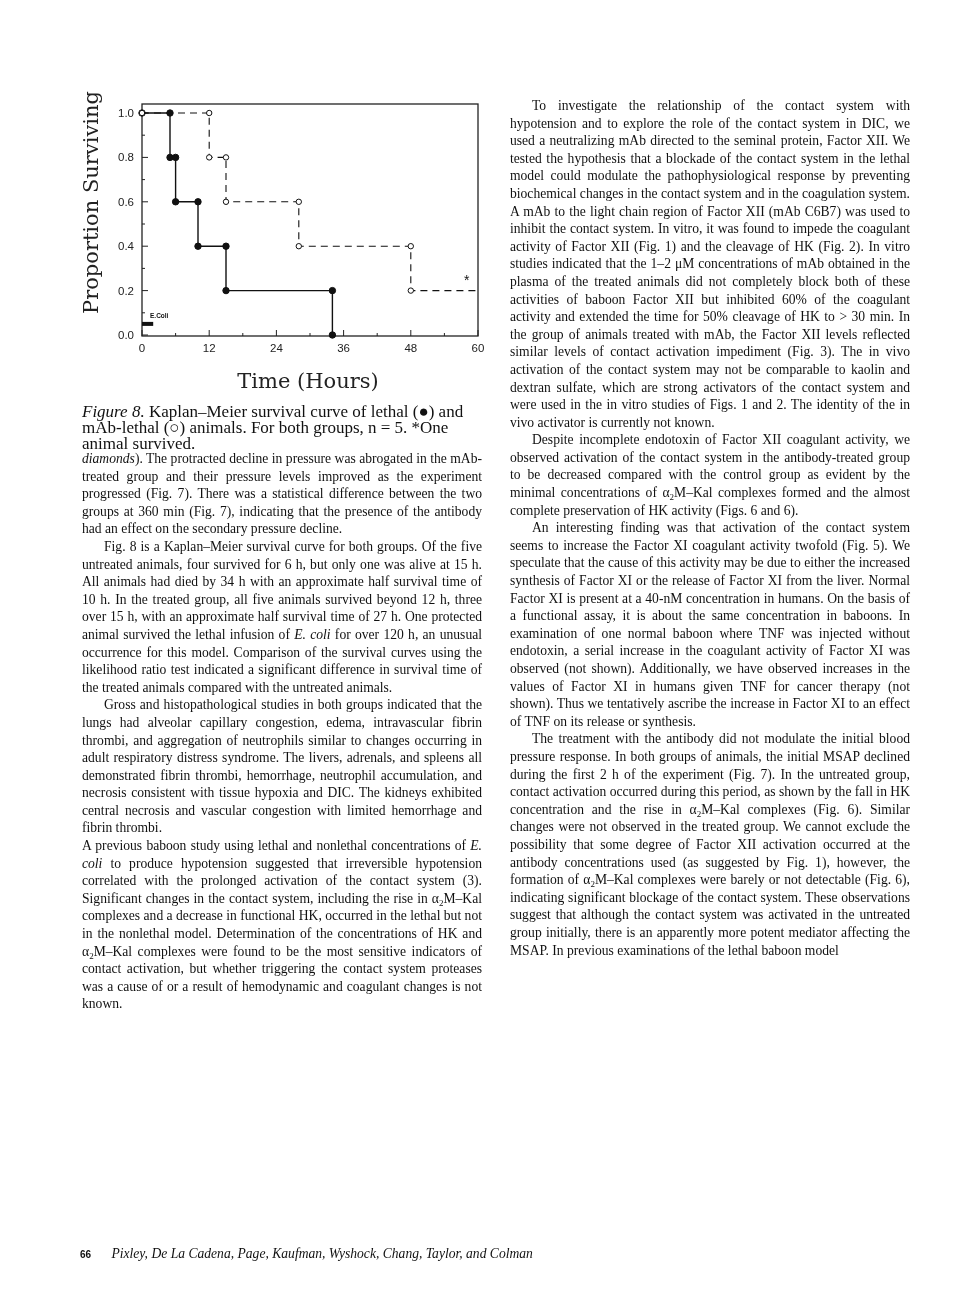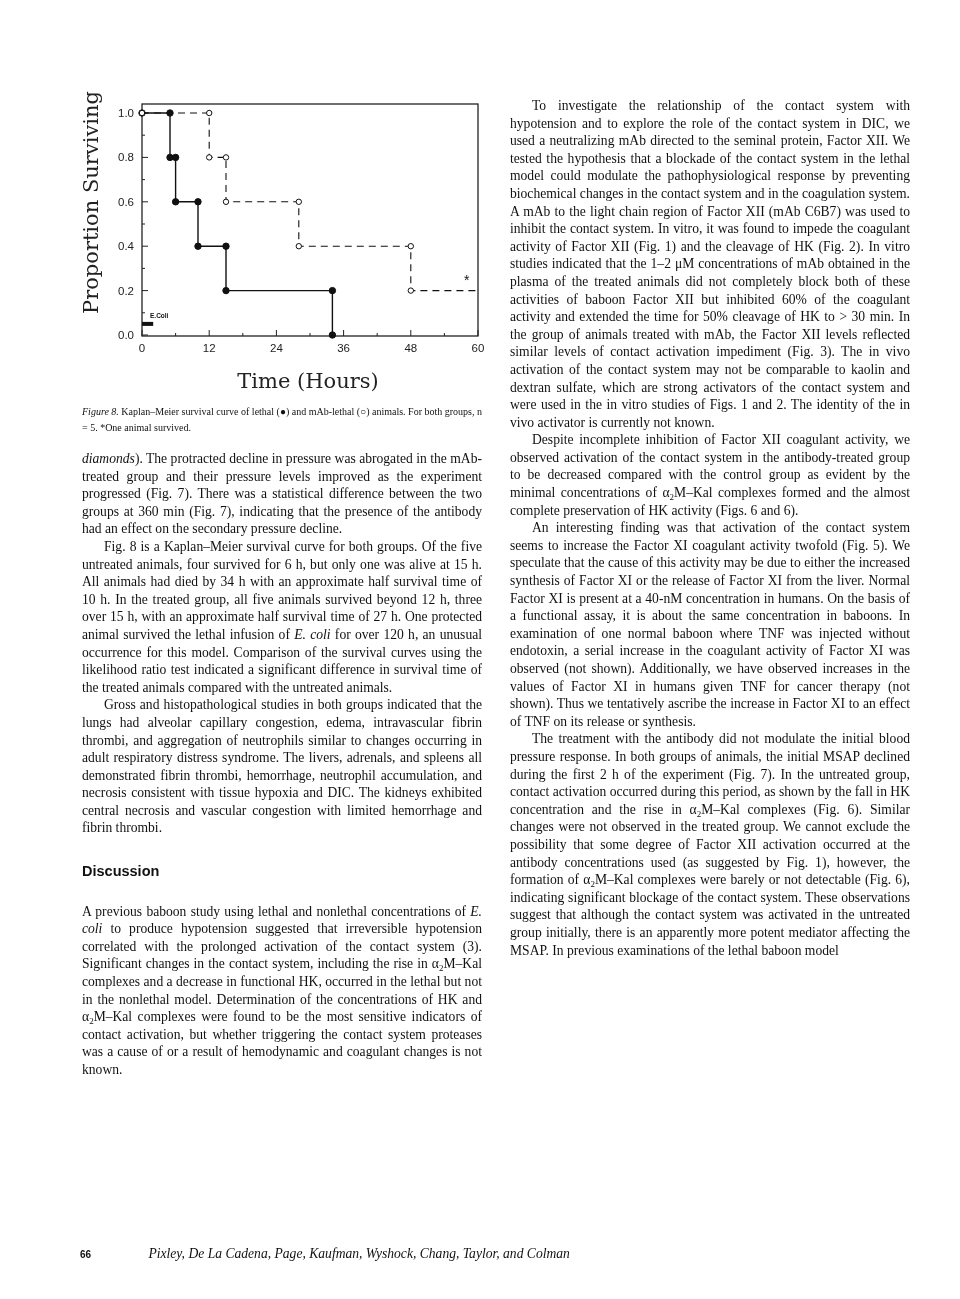--- a/index.html
+++ b/index.html
@@ -16,32 +16,32 @@
   #left-col { left: 82px; top: 450px; }
   #right-col { left: 510px; top: 97px; font-family: Liberation Serif, serif; }
   .heading {
     font-family: "Liberation Sans", "DejaVu Sans", sans-serif;
     font-weight: bold; font-size: 14.5px; margin: 26px 0 22px 0 !important;
     text-align: left;
   }
   #figure { position: absolute; left: 70px; top: 82px; width: 420px; height: 320px; }
   #fig-caption {
     position: absolute; left: 82px; top: 404px; width: 400px;
-    font-size: 10px; line-height: 16px; text-align: left;
+    font-size: 17px; line-height: 16px; text-align: left;
   }
   #fig-caption .fig-label { font-style: italic; }
   #footer {
     position: absolute; left: 80px; top: 1246px; font-size: 13.6px;
     white-space: nowrap;
   }
   #footer .page-num {
     font-family: "Liberation Sans", "DejaVu Sans", sans-serif; font-weight: bold;
     display: inline-block; width: 28px; font-size: 10px;
   }
-  #footer .authors { font-style: italic; margin-left: 37px; }
+  #footer .authors { font-style: italic; }
   i { }
   sub { font-size: 9px; vertical-align: -3px; line-height: 0; }
   svg text { font-family: "Liberation Sans", "DejaVu Sans", sans-serif; }
 </style>
 </head>
 <body>
 
 <div id="figure">
   <svg id="chart-svg" width="420" height="320" viewBox="0 0 420 320" xmlns="http://www.w3.org/2000/svg">
     <text x="0" y="0" font-family="DejaVu Serif, serif" font-size="21" fill="#222" transform="translate(28,232) rotate(-90)" style="font-family:'DejaVu Serif',serif;">Proportion Surviving</text>
@@ -112,27 +112,26 @@
 </div>
 
 <div id="fig-caption">
   <span class="fig-label">Figure 8.</span><span> Kaplan–Meier survival curve of lethal (●) and mAb-lethal (○) animals. For both groups, n = 5. *One animal survived.</span>
 </div>
 
 <div id="left-col" class="col">
   <p><i>diamonds</i><span>). The protracted decline in pressure was abrogated in the mAb-treated group and their pressure levels improved as the experiment progressed (Fig. 7). There was a statistical difference between the two groups at 360 min (Fig. 7), indicating that the presence of the antibody had an effect on the secondary pressure decline.</span></p>
   <p class="indent"><span>Fig. 8 is a Kaplan–Meier survival curve for both groups. Of the five untreated animals, four survived for 6 h, but only one was alive at 15 h. All animals had died by 34 h with an approximate half survival time of 10 h. In the treated group, all five animals survived beyond 12 h, three over 15 h, with an approximate half survival time of 27 h. One protected animal survived the lethal infusion of </span><i>E. coli</i><span> for over 120 h, an unusual occurrence for this model. Comparison of the survival curves using the likelihood ratio test indicated a significant difference in survival time of the treated animals compared with the untreated animals.</span></p>
   <p class="indent">Gross and histopathological studies in both groups indicated that the lungs had alveolar capillary congestion, edema, intravascular fibrin thrombi, and aggregation of neutrophils similar to changes occurring in adult respiratory distress syndrome. The livers, adrenals, and spleens all demonstrated fibrin thrombi, hemorrhage, neutrophil accumulation, and necrosis consistent with tissue hypoxia and DIC. The kidneys exhibited central necrosis and vascular congestion with limited hemorrhage and fibrin thrombi.</p>
-  <p class="heading">Discussion</p>
   <p><span>A previous baboon study using lethal and nonlethal concentrations of </span><i>E. coli</i><span> to produce hypotension suggested that irreversible hypotension correlated with the prolonged activation of the contact system (3). Significant changes in the contact system, including the rise in α</span><sub>2</sub><span>M–Kal complexes and a decrease in functional HK, occurred in the lethal but not in the nonlethal model. Determination of the concentrations of HK and α</span><sub>2</sub><span>M–Kal complexes were found to be the most sensitive indicators of contact activation, but whether triggering the contact system proteases was a cause of or a result of hemodynamic and coagulant changes is not known.</span></p>
 </div>
 
 <div id="right-col" class="col">
   <p class="indent">To investigate the relationship of the contact system with hypotension and to explore the role of the contact system in DIC, we used a neutralizing mAb directed to the seminal protein, Factor XII. We tested the hypothesis that a blockade of the contact system in the lethal model could modulate the pathophysiological response by preventing biochemical changes in the contact system and in the coagulation system. A mAb to the light chain region of Factor XII (mAb C6B7) was used to inhibit the contact system. In vitro, it was found to impede the coagulant activity of Factor XII (Fig. 1) and the cleavage of HK (Fig. 2). In vitro studies indicated that the 1–2 μM concentrations of mAb obtained in the plasma of the treated animals did not completely block both of these activities of baboon Factor XII but inhibited 60% of the coagulant activity and extended the time for 50% cleavage of HK to &gt; 30 min. In the group of animals treated with mAb, the Factor XII levels reflected similar levels of contact activation impediment (Fig. 3). The in vivo activation of the contact system may not be comparable to kaolin and dextran sulfate, which are strong activators of the contact system and were used in the in vitro studies of Figs. 1 and 2. The identity of the in vivo activator is currently not known.</p>
-  <p class="indent"><span>Despite incomplete inhibition of Factor XII coagulant activity, we observed activation of the contact system in the antibody-treated group to be decreased compared with the control group as evident by the minimal concentrations of α</span><sub>2</sub><span>M–Kal complexes formed and the almost complete preservation of HK activity (Figs. 6 and 6).</span></p>
+  <p class="indent"><span>Despite incomplete endotoxin of Factor XII coagulant activity, we observed activation of the contact system in the antibody-treated group to be decreased compared with the control group as evident by the minimal concentrations of α</span><sub>2</sub><span>M–Kal complexes formed and the almost complete preservation of HK activity (Figs. 6 and 6).</span></p>
   <p class="indent">An interesting finding was that activation of the contact system seems to increase the Factor XI coagulant activity twofold (Fig. 5). We speculate that the cause of this activity may be due to either the increased synthesis of Factor XI or the release of Factor XI from the liver. Normal Factor XI is present at a 40-nM concentration in humans. On the basis of a functional assay, it is about the same concentration in baboons. In examination of one normal baboon where TNF was injected without endotoxin, a serial increase in the coagulant activity of Factor XI was observed (not shown). Additionally, we have observed increases in the values of Factor XI in humans given TNF for cancer therapy (not shown). Thus we tentatively ascribe the increase in Factor XI to an effect of TNF on its release or synthesis.</p>
   <p class="indent"><span>The treatment with the antibody did not modulate the initial blood pressure response. In both groups of animals, the initial MSAP declined during the first 2 h of the experiment (Fig. 7). In the untreated group, contact activation occurred during this period, as shown by the fall in HK concentration and the rise in α</span><sub>2</sub><span>M–Kal complexes (Fig. 6). Similar changes were not observed in the treated group. We cannot exclude the possibility that some degree of Factor XII activation occurred at the antibody concentrations used (as suggested by Fig. 1), however, the formation of α</span><sub>2</sub><span>M–Kal complexes were barely or not detectable (Fig. 6), indicating significant blockage of the contact system. These observations suggest that although the contact system was activated in the untreated group initially, there is an apparently more potent mediator affecting the MSAP. In previous examinations of the lethal baboon model</span></p>
 </div>
 
 <div id="footer">
   <span class="page-num">66</span>
   <span class="authors">Pixley, De La Cadena, Page, Kaufman, Wyshock, Chang, Taylor, and Colman</span>
 </div>
 
 </body></html>

